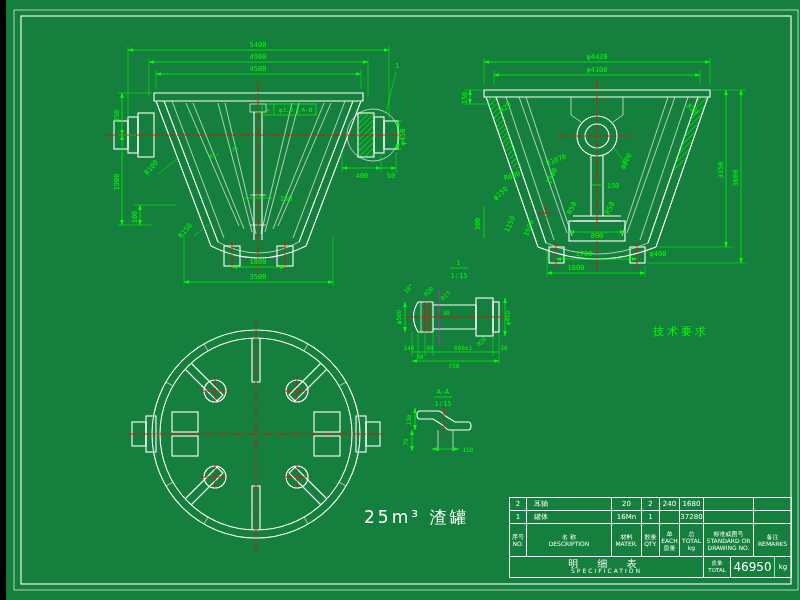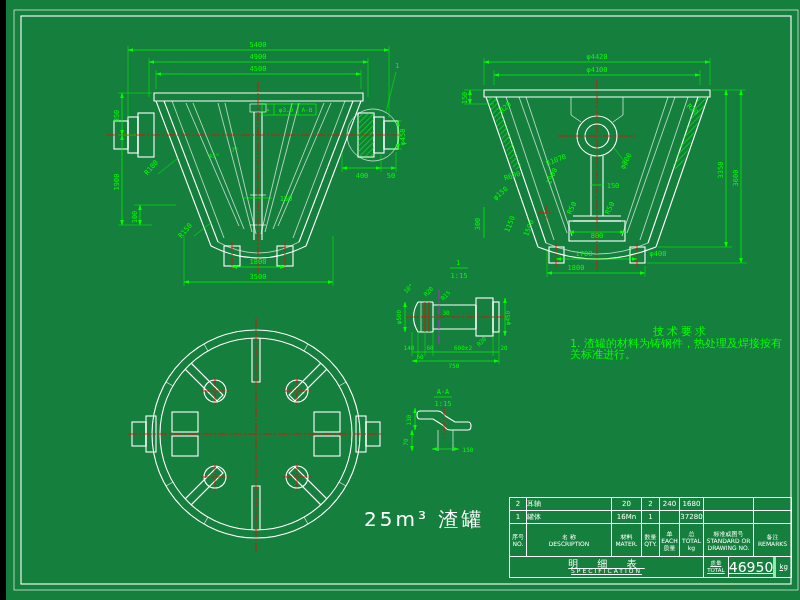--- a/index.html
+++ b/index.html
@@ -10,36 +10,36 @@
   .w2{stroke:#ffffff;fill:none;stroke-width:0.65;}
   .g{stroke:#00ff00;fill:none;stroke-width:0.7;}
   .ge{stroke:#00ff00;fill:none;stroke-width:0.5;}
   .r{stroke:#ff0000;fill:none;stroke-width:0.8;stroke-dasharray:9 2 2 2;}
   .m{stroke:#ff00ff;fill:none;stroke-width:0.8;stroke-dasharray:9 2 2 2;}
   text.d{fill:#00ff00;font:7px "DejaVu Sans Mono",monospace;text-anchor:middle;}
   text.ds{fill:#00ff00;font:6px "DejaVu Sans Mono",monospace;text-anchor:middle;}
   .notes{position:absolute;left:564px;top:326px;width:222px;color:#00ff00;
          font-size:11px;line-height:11px;}
   .notes-title{text-align:center;margin-bottom:1px;letter-spacing:3px;}
-  .main-title{position:absolute;left:358px;top:506px;color:#ffffff;font-size:20px;
+  .main-title{position:absolute;left:358px;top:506px;color:#ffffff;font-size:17px;
               letter-spacing:3px;white-space:nowrap;}
   table.bom{position:absolute;left:503px;top:497px;width:282px;border-collapse:collapse;
             table-layout:fixed;}
   table.bom td{border:1px solid #ffffff;color:#ffffff;font-size:6px;line-height:7px;
                text-align:center;padding:0;overflow:hidden;vertical-align:middle;}
   table.bom tr.vrow td{height:12px;font-size:7px;}
-  table.bom td.l{text-align:left;padding-left:0;}
+  table.bom td.l{text-align:left;padding-left:7px;}
   table.bom tr.hrow td{height:32px;}
-  table.bom tr.brow td{height:20px;text-decoration:underline;}
+  table.bom tr.brow td{height:20px;}
   .spec-cn{font-size:10px;letter-spacing:8px;}
   .spec-en{font-size:6px;letter-spacing:2px;}
   .tot{display:flex;height:100%;align-items:stretch;}
   .tot>div{display:flex;flex-direction:column;justify-content:center;}
   .tot .tl{width:26px;border-right:1px solid #fff;font-size:5.5px;}
-  .tot .tv{flex:1;border-right:3px solid #86efac;font-size:14px;}
+  .tot .tv{flex:1;border-right:1px solid #86efac;font-size:12px;}
   .tot .tu{width:16px;font-size:7px;}
 </style>
 </head>
 <body>
 
 <div class="sheet">
 <svg width="800" height="600" viewBox="0 0 800 600">
   <defs>
     <marker id="a" viewBox="0 0 10 10" refX="9.5" refY="5" markerWidth="8" markerHeight="8" orient="auto-start-reverse">
       <path d="M0,1.5 L10,5 L0,8.5 z" fill="#00ff00"></path>
@@ -346,21 +346,20 @@
       <line class="r" x1="195" y1="477" x2="223" y2="477"></line>
           <line class="r" x1="209" y1="463" x2="209" y2="491"></line>
       <line class="r" x1="277" y1="477" x2="305" y2="477"></line>
           <line class="r" x1="291" y1="463" x2="291" y2="491"></line>
     </g>
   </g>
 </svg>
 
 <div class="notes">
   <div class="notes-title">技术要求</div>
-  <div>1. 渣罐的材料为铸钢件，热处理及焊接按有关标准进行。</div>
 </div>
 
 <div class="main-title">25m³ 渣罐</div>
 
 <table class="bom">
   <colgroup>
     <col style="width:17px">
         <col style="width:85px">
         <col style="width:30px">
         <col style="width:18px">

